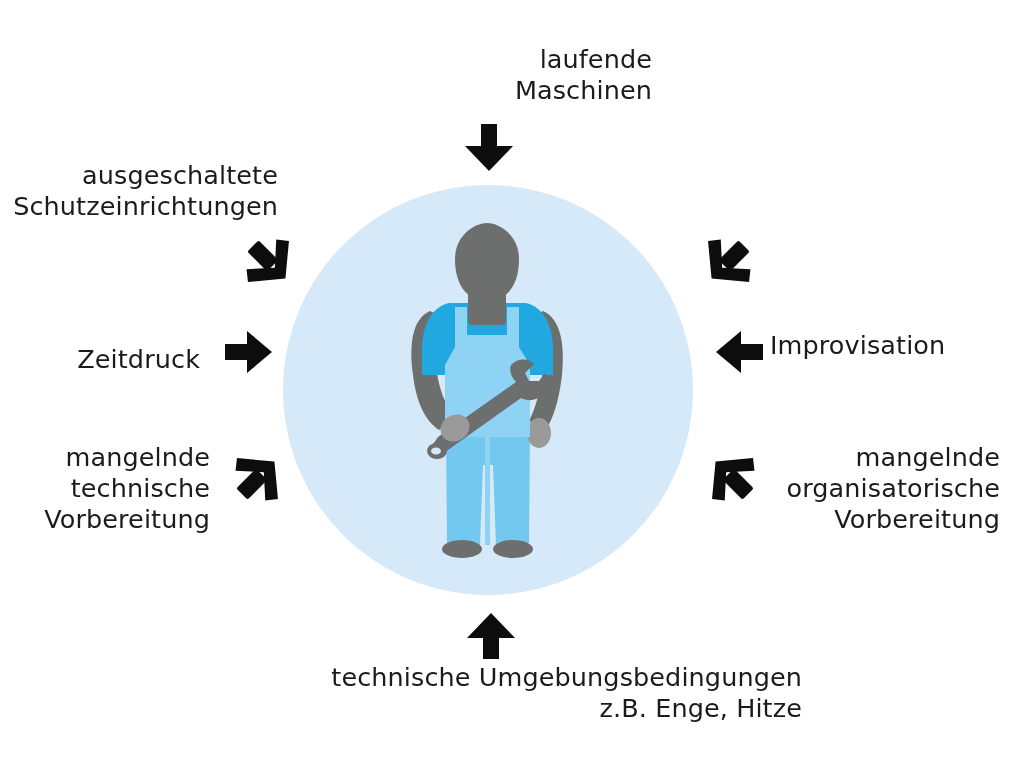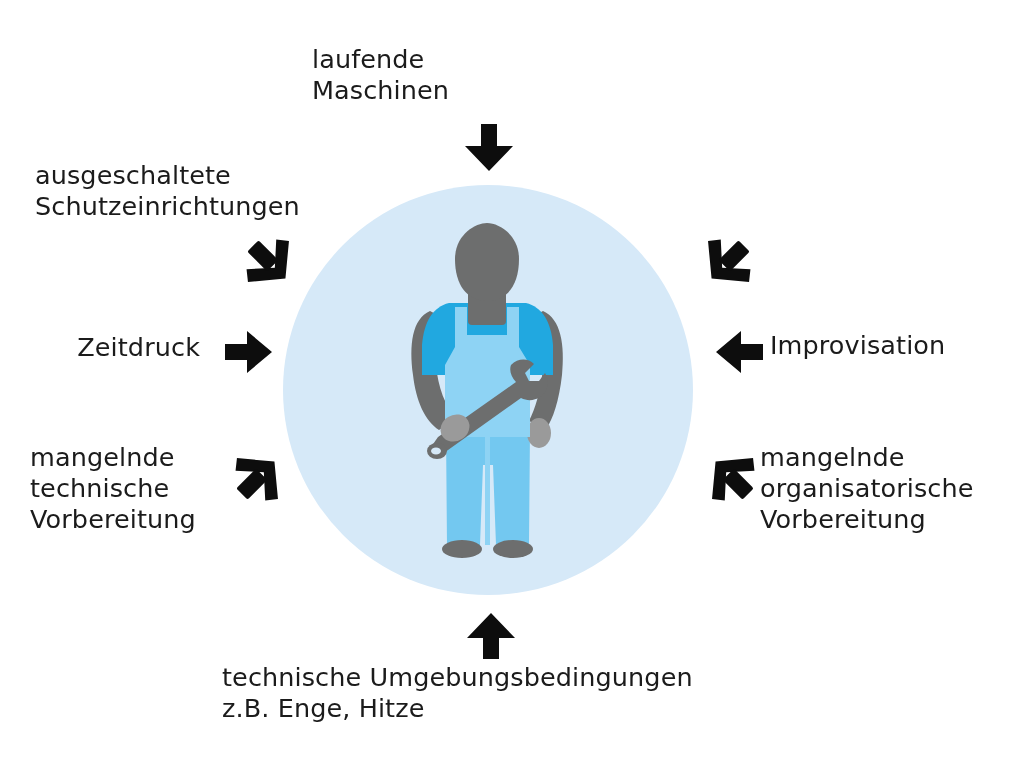--- a/index.html
+++ b/index.html
@@ -19,25 +19,25 @@
     overflow: hidden;
   }
   .label {
     position: absolute;
     color: #1b1b1b;
     font-size: 25.5px;
     line-height: 1.22;
     font-weight: 400;
     letter-spacing: 0.1px;
     white-space: pre-line;
-    text-align: left;
+    text-align: right;
   }
   .lbl-top          { left: 312px; top: 44px;  width: 340px; }
-  .lbl-top-left     { left: 0px;   top: 160px; width: 278px; padding-left: 35px; }
-  .lbl-left         { left: 0px;   top: 332px; width: 200px; text-align: right; }
+  .lbl-top-left     { left: 0px;   top: 160px; width: 278px; }
+  .lbl-left         { left: 0px;   top: 344px; width: 200px; text-align: right; }
   .lbl-bottom-left  { left: 30px;  top: 442px; width: 180px; }
   .lbl-top-right    { left: 730px; top: 160px; width: 270px; }
   .lbl-right        { left: 770px; top: 330px; width: 230px; text-align: left; }
   .lbl-bottom-right { left: 760px; top: 442px; width: 240px; }
   .lbl-bottom       { left: 222px; top: 662px; width: 580px; }
 
   .circle {
     position: absolute;
     left: 283px;
     top: 185px;

